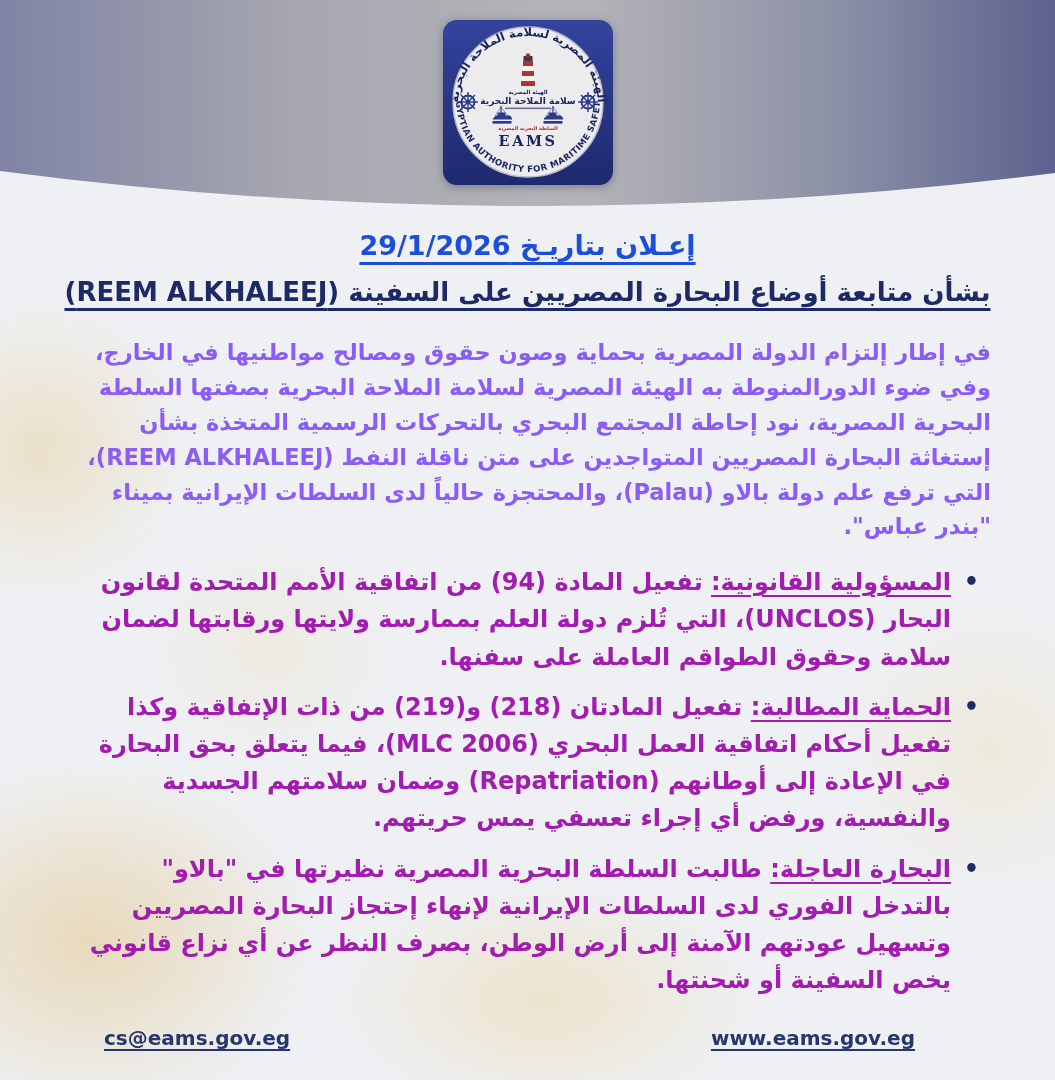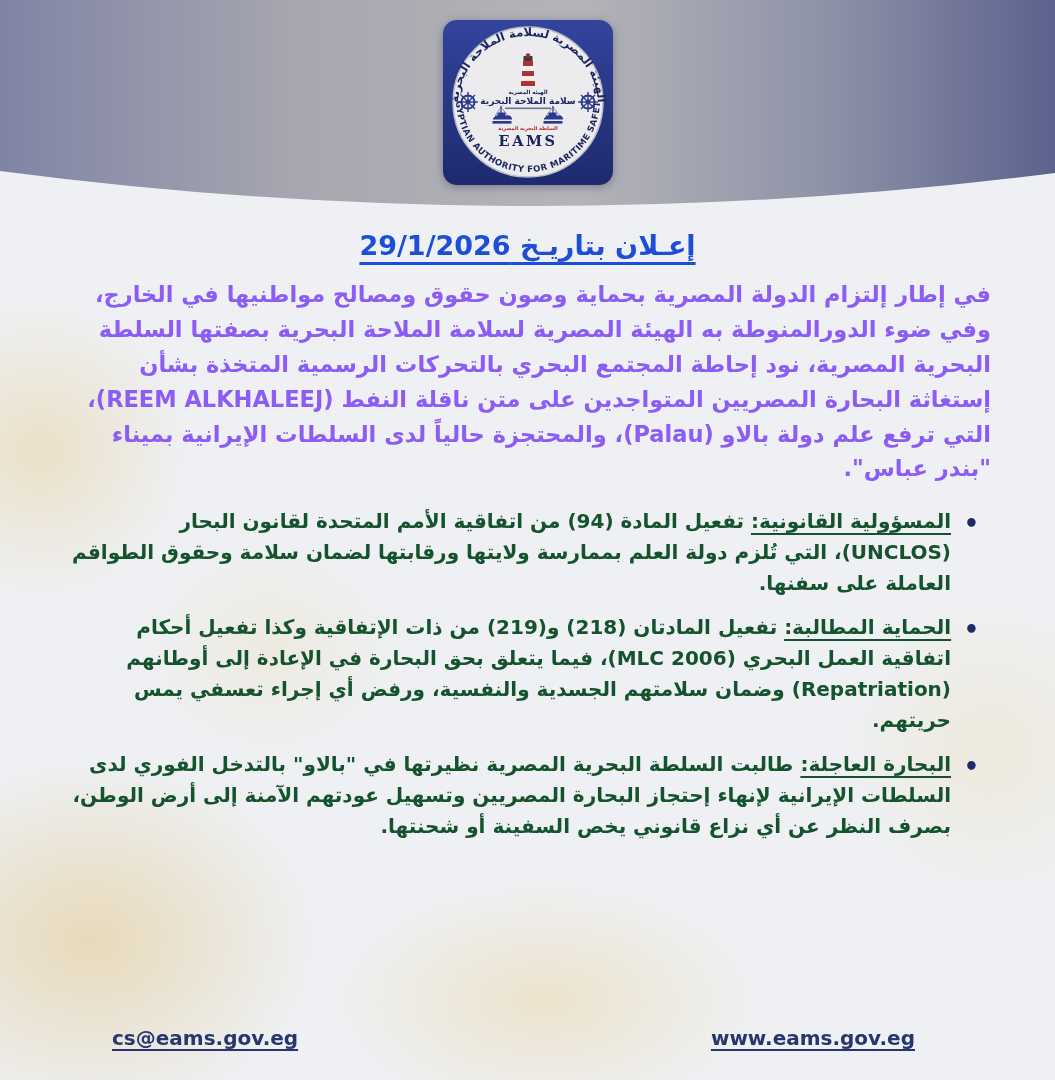--- a/index.html
+++ b/index.html
@@ -47,36 +47,36 @@
     text-decoration:underline; text-decoration-thickness:2.5px; text-underline-offset:7px;
     margin-bottom:28px;
   }
   .para {
     font-size:22.5px; font-weight:bold; line-height:1.55;
     margin-bottom:20px; color:#8b5cf6;
   }
   ul.points { list-style:none; margin:0 10px 18px 0; }
   ul.points li {
     position:relative; padding-right:30px; margin-bottom:13px;
-    font-size:20px; font-weight:bold; line-height:1.55; color:#14532d;
+    font-size:24px; font-weight:bold; line-height:1.55; color:#a21caf;
   }
   ul.points li::before {
     content:"•"; position:absolute; right:2px; top:0; font-size:24px; color:#1f2a66;
   }
   .pt-heading {
     text-decoration:underline; text-decoration-thickness:2px; text-underline-offset:5px;
   }
   
   .footer-link {
     position:absolute; bottom:30px; direction:ltr;
     font-size:20px; font-weight:bold; color:#27376e;
     text-decoration:underline; text-underline-offset:4px; text-decoration-thickness:2px;
     cursor:pointer;
   }
-  .footer-email { left:112px; }
+  .footer-email { left:104px; }
   .footer-site  { right:140px; }
 </style>
 </head>
 <body>
 
 <svg class="band-svg" viewBox="0 0 1055 236" preserveAspectRatio="none" aria-hidden="true">
   <defs>
     <linearGradient id="bandGrad" x1="0" y1="0" x2="1" y2="0">
       <stop offset="0%" stop-color="#8084a4"></stop>
       <stop offset="28%" stop-color="#a6a7b0"></stop>
@@ -159,20 +159,21 @@
       <line x1="138" y1="75" x2="152" y2="89" stroke-width="1.4"></line>
       <line x1="152" y1="75" x2="138" y2="89" stroke-width="1.4"></line>
     </g>
     <text x="85" y="126" text-anchor="middle" font-size="14.5" font-weight="bold" letter-spacing="2.5" font-family="'DejaVu Serif','Liberation Serif',serif" fill="#1c2560">EAMS</text>
   </svg>
 </div>
 
 <main class="content">
   <div class="title-block">
     <div class="title-line1">إعـلان بتاريـخ 29/1/2026</div>
+    <div class="title-line2">بشأن متابعة أوضاع البحارة المصريين على السفينة (REEM ALKHALEEJ)</div>
   </div>
 
   <p class="para">في إطار إلتزام الدولة المصرية بحماية وصون حقوق ومصالح مواطنيها في الخارج، وفي ضوء الدورالمنوطة به الهيئة المصرية لسلامة الملاحة البحرية بصفتها السلطة البحرية المصرية، نود إحاطة المجتمع البحري بالتحركات الرسمية المتخذة بشأن إستغاثة البحارة المصريين المتواجدين على متن ناقلة النفط (REEM ALKHALEEJ)، التي ترفع علم دولة بالاو (Palau)، والمحتجزة حالياً لدى السلطات الإيرانية بميناء "بندر عباس".</p>
 
   <ul class="points">
     <li>
       <span class="pt-heading">المسؤولية القانونية:</span> 
       <span>تفعيل المادة (94) من اتفاقية الأمم المتحدة لقانون البحار (UNCLOS)، التي تُلزم دولة العلم بممارسة ولايتها ورقابتها لضمان سلامة وحقوق الطواقم العاملة على سفنها.</span>
     </li>
     <li>

